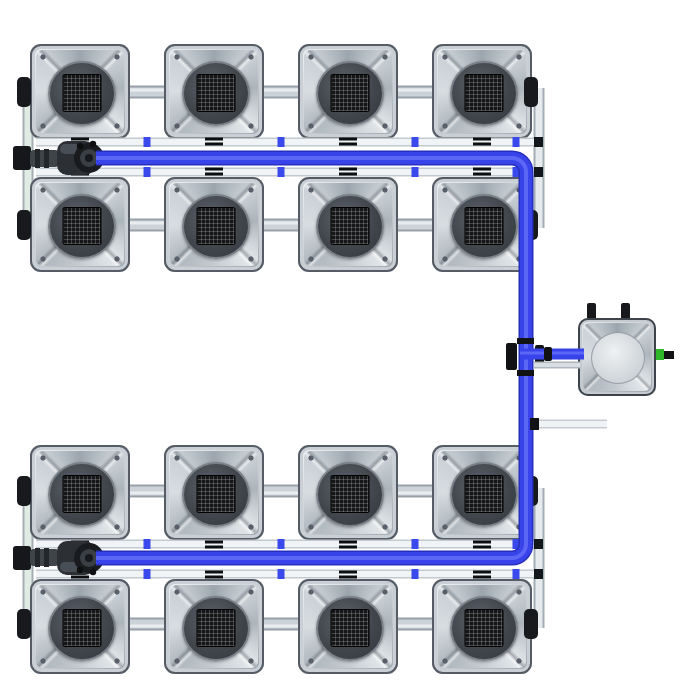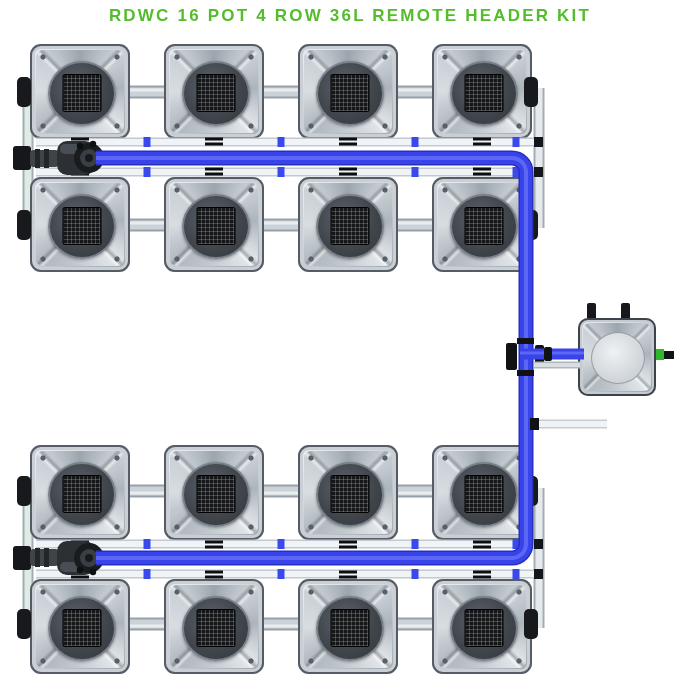--- a/index.html
+++ b/index.html
@@ -46,21 +46,20 @@
   .tank-lid{position:absolute;left:50%;top:50%;width:52px;height:50px;margin:-25px 0 0 -26px;
        border-radius:50%;
        background:radial-gradient(circle at 42% 38%, #eff1f3, #d3d8dc 60%, #c1c7cd);
        border:1px solid #979ea6;}
 </style>
 </head>
 <body>
 
 <div class="canvas">
 
-  <div class="title" style="color: rgb(85, 188, 45);">RDWC 16 POT 4 ROW 36L REMOTE HEADER KIT</div>
 
   <svg class="layer" viewBox="0 0 700 700">
     <defs></defs>
     <g id="bp">
 
       <path d="M 28 88 V 228" stroke="#a3adb4" stroke-width="11" fill="none"></path>
       <path d="M 28 88 V 228" stroke="#e0ebe4" stroke-width="7" fill="none"></path>
 
       <path d="M 539 88 V 228" stroke="#a3adb4" stroke-width="11" fill="none"></path>
       <path d="M 539 88 V 228" stroke="#e6eaed" stroke-width="7" fill="none"></path>

